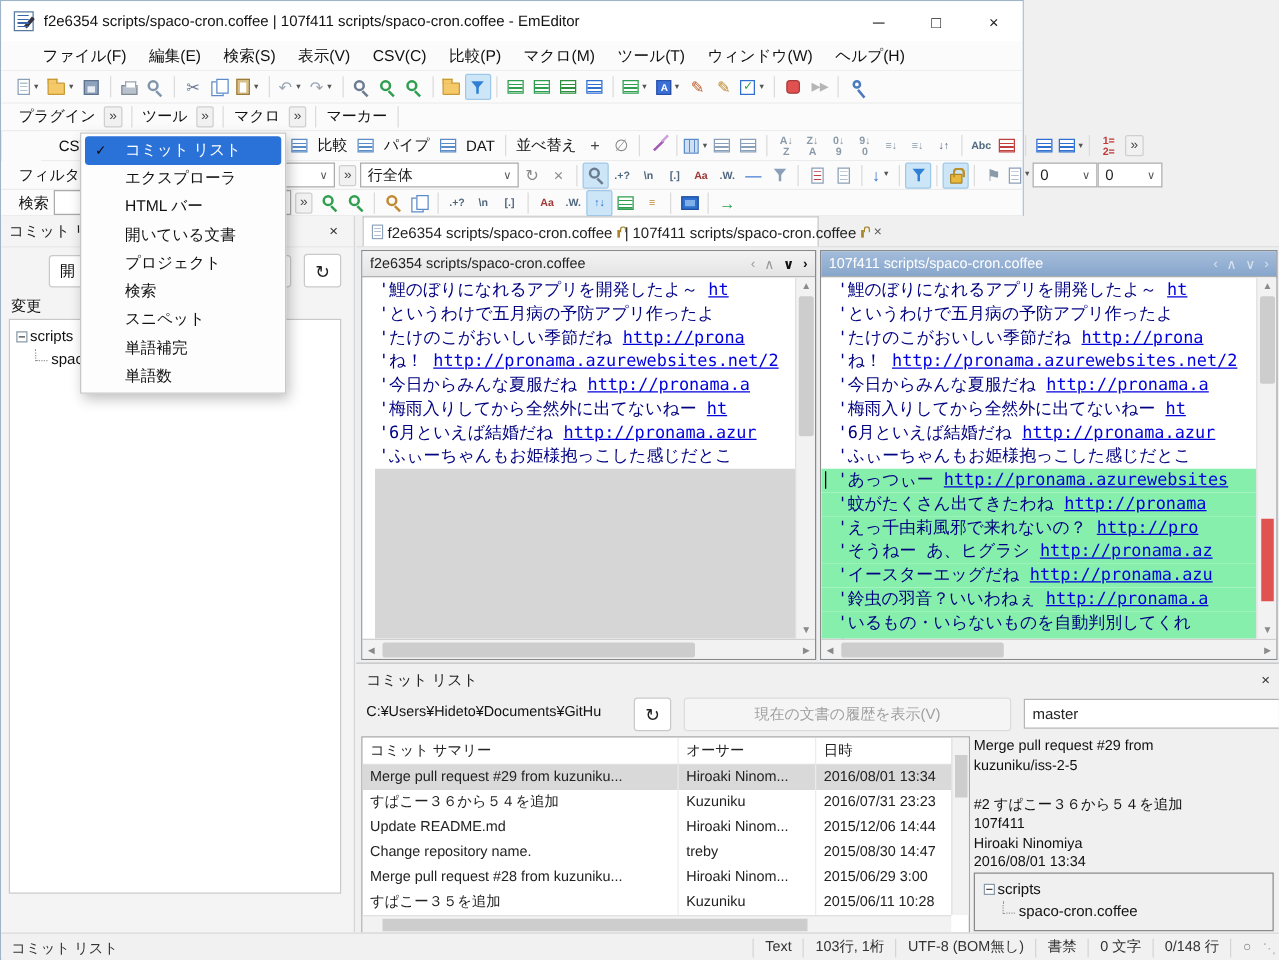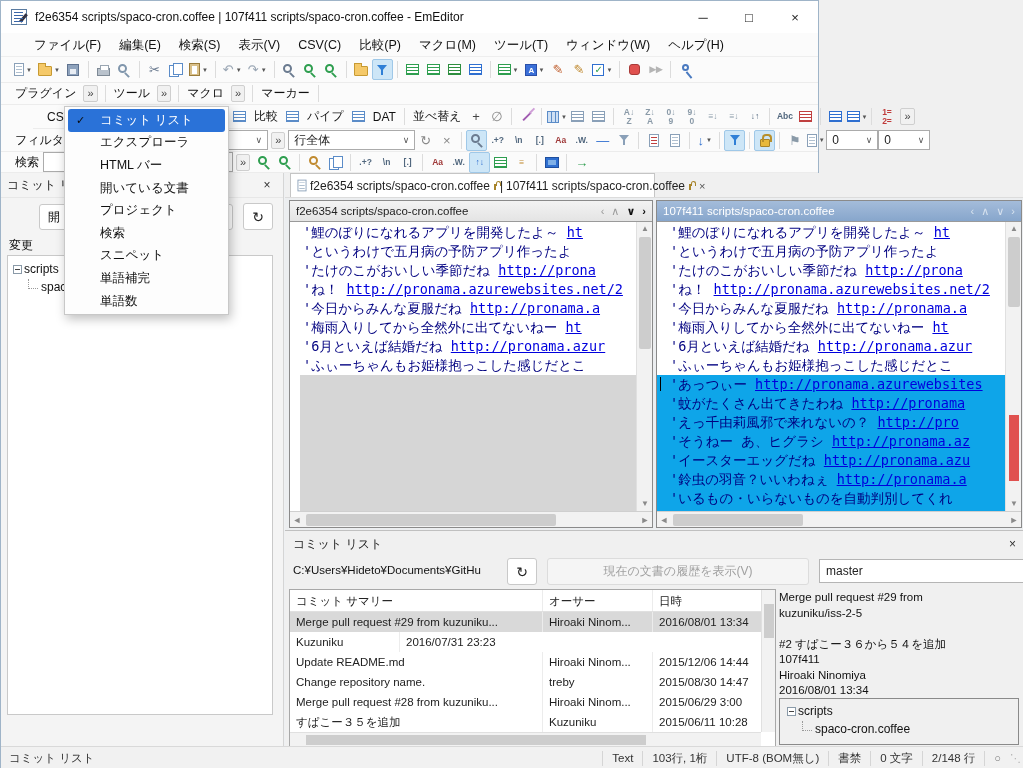--- a/index.html
+++ b/index.html
@@ -104,21 +104,21 @@
   .pane.rp{left:371px;width:366px;}
   .ptitle{height:21px;display:flex;align-items:center;font-size:11.5px;padding:0 6px;border-bottom:1px solid #9a9a9a;}
   .lp .ptitle{background:linear-gradient(#f3f3f3,#e4e4e4);color:#222;}
   .rp .ptitle{background:linear-gradient(#a4bcda,#87a6cc);color:#fff;}
   .pnav{margin-left:auto;display:flex;gap:7px;font-size:11px;}
   .pnav .dim{color:#9a9a9a;}.pnav .str{color:#111;font-weight:bold;}
   .rp .pnav .dim{color:#d7e2ef;}
   .pbody{position:relative;height:289px;overflow:hidden;background:#fff;}
   .lines{position:absolute;left:0;top:1px;right:16px;}
   .eline{height:19px;line-height:19px;font-family:"DejaVu Sans Mono","Liberation Mono",monospace;font-size:13.5px;white-space:nowrap;overflow:hidden;padding-left:13px;color:#000080;}
-  .eline.addln{background:#0ea5e9;}
+  .eline.addln{background:#86efac;}
   .clink{color:#0000dd;text-decoration:underline;}
   .caret{display:inline-block;width:1px;height:14px;background:#000;position:absolute;left:3px;margin-top:2px;}
   .eofgray{position:absolute;left:10px;right:16px;top:153px;bottom:0;background:#d6d6d6;}
   .vscroll{position:absolute;right:0;top:0;width:16px;bottom:0;background:#f2f2f2;border-left:1px solid #e0e0e0;}
   .vscroll .sarr{position:absolute;left:0;width:16px;height:14px;color:#8a8a8a;font-size:8px;text-align:center;line-height:14px;}
   .vscroll .thumb{position:absolute;left:2px;width:12px;background:#cdcdcd;border-radius:2px;}
   .vscroll .redmark{position:absolute;left:3px;width:10px;background:#e0514f;}
   .hscroll{height:16px;background:#f2f2f2;border-top:1px solid #cfcfcf;position:relative;}
   .hscroll .sarr{position:absolute;top:0;width:14px;height:16px;color:#8a8a8a;font-size:9px;text-align:center;line-height:16px;}
   .hscroll .thumb{position:absolute;top:2px;height:12px;background:#cdcdcd;border-radius:2px;}
@@ -667,20 +667,21 @@
               <span class="c1">コミット サマリー</span>
               <span class="c2">オーサー</span>
               <span class="c3">日時</span>
             </div>
             <div class="crow sel">
               <span class="c1">Merge pull request #29 from kuzuniku...</span>
               <span class="c2">Hiroaki Ninom...</span>
               <span class="c3">2016/08/01 13:34</span>
             </div>
             <div class="crow">
+              <span class="c1">すぱこー３６から５４を追加</span>
               <span class="c2">Kuzuniku</span>
               <span class="c3">2016/07/31 23:23</span>
             </div>
             <div class="crow">
               <span class="c1">Update README.md</span>
               <span class="c2">Hiroaki Ninom...</span>
               <span class="c3">2015/12/06 14:44</span>
             </div>
             <div class="crow">
               <span class="c1">Change repository name.</span>
@@ -734,21 +735,21 @@
   </div>
 
   <div id="statusbar">
     <span class="sl">コミット リスト</span>
     <div class="sright" id="sright">
         <span class="sseg">Text</span>
         <span class="sseg">103行, 1桁</span>
         <span class="sseg">UTF-8 (BOM無し)</span>
         <span class="sseg">書禁</span>
         <span class="sseg">0 文字</span>
-        <span class="sseg">2/148 行</span>
+        <span class="sseg">0/148 行</span>
         <span class="sseg scirc">○</span>
         <span class="sgrip">⋱</span>
       </div>
   </div>
 
   <div id="pluginsmenu">
       <div class="pmi sel">
         <span class="chk">✓</span>
         <span>コミット リスト</span>
       </div>

